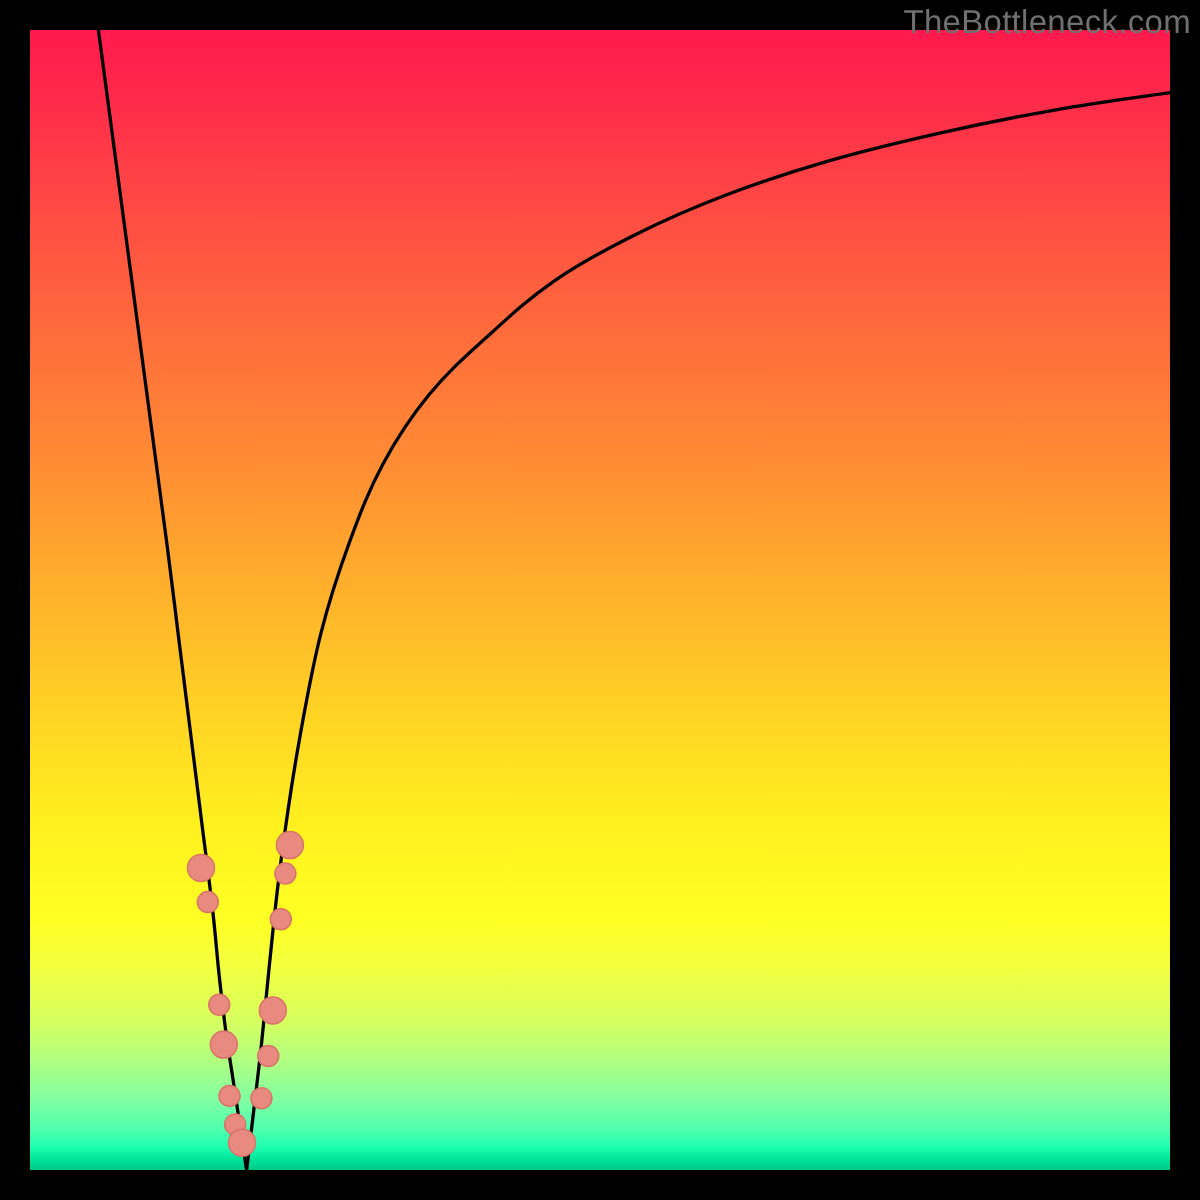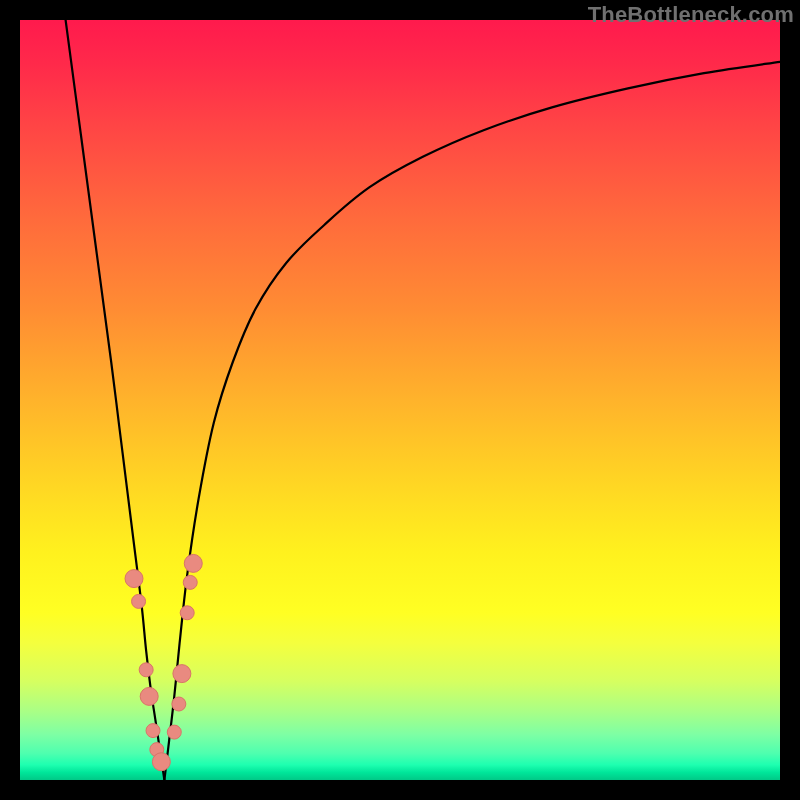--- a/index.html
+++ b/index.html
@@ -52,21 +52,21 @@
   .curve-layer {
     position: absolute;
     inset: 0;
   }
   .watermark {
     position: absolute;
     top: 2px;
     right: 6px;
     color: #707070;
     font-size: 22px;
-    font-weight: 700;
+    font-weight: 400;
     letter-spacing: 0.2px;
     user-select: none;
     margin-left: 21px;
   }
 </style>
 </head>
 <body>
 
 <div class="frame">
   <div class="plot-area">

